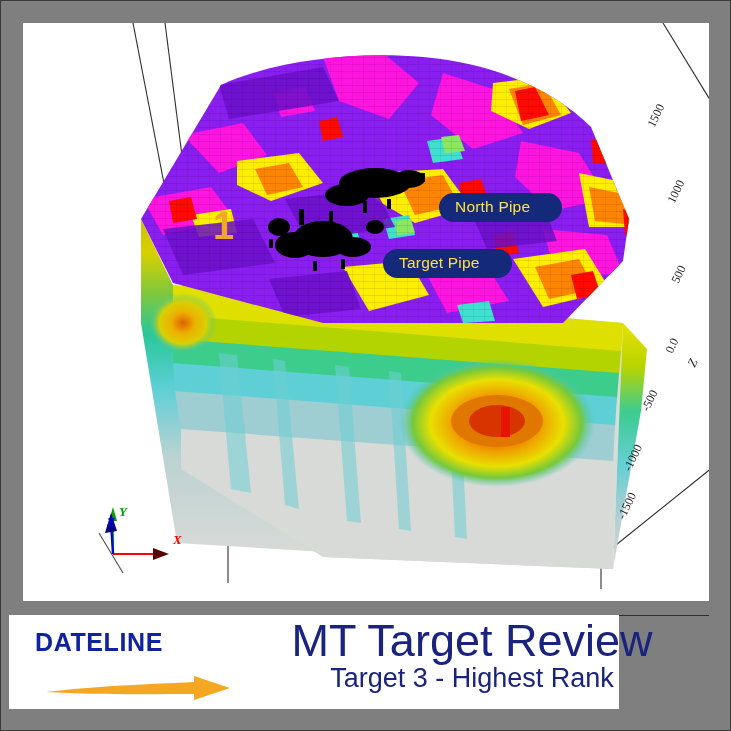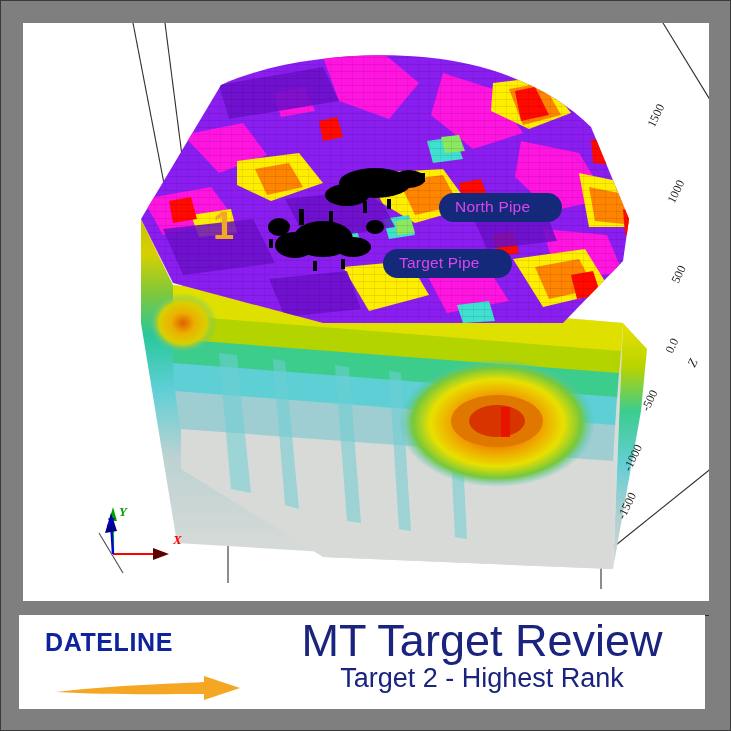--- a/index.html
+++ b/index.html
@@ -10,21 +10,21 @@
   .slide{position:relative;width:731px;height:731px;box-sizing:border-box;
          border:1px solid #3a3a3a;background:#7f7f7f;overflow:hidden;}
 
   
   .figure-area{position:absolute;left:22px;top:22px;width:686px;height:578px;
                background:#ffffff;overflow:hidden;}
 
   .figure-svg{position:absolute;left:0;top:0;width:686px;height:578px;}
 
   
-  .pipe-label{position:absolute;background:#14297a;color:#d946ef;
+  .pipe-label{position:absolute;background:#14297a;color:#fde047;
               border-radius:22px;padding:6px 32px 7px 16px;
               font-size:15.5px;font-weight:400;letter-spacing:.2px;
               white-space:nowrap;line-height:1;
               font-family:"Liberation Sans","DejaVu Sans",sans-serif;}
   #north-pipe{left:416px;top:170px;}
   #south-pipe{left:360px;top:226px;}
 
   
   .target-num{position:absolute;left:190px;top:184px;
               color:#f0a72a;font-size:38px;font-weight:700;line-height:1;
@@ -37,21 +37,21 @@
   .axis-name{position:absolute;font-size:13px;color:#1a1a1a;
              font-family:"Liberation Serif","DejaVu Serif",serif;
              font-style:italic;}
 
   
   .triad{position:absolute;left:60px;top:474px;width:120px;height:90px;}
   .triad-lbl{position:absolute;font-size:13px;font-weight:700;font-style:italic;
              font-family:"Liberation Serif","DejaVu Serif",serif;}
 
   
-  .footer{position:absolute;left:18px;top:614px;width:686px;height:94px;
+  .footer{position:absolute;left:8px;top:614px;width:610px;height:94px;
           background:#ffffff;}
   .footer-sep{position:absolute;left:22px;top:600px;width:686px;height:14px;
               background:#7f7f7f;border-bottom:1px solid #2f2f2f;}
   .brand{position:absolute;left:26px;top:14px;width:220px;}
   .brand-l1,.brand-l2{color:#10239e;font-weight:700;letter-spacing:.6px;
                       font-size:25px;line-height:27px;
                       font-family:"Liberation Sans","DejaVu Sans",sans-serif;}
   .brand-arrow{position:absolute;left:35px;top:60px;width:190px;height:26px;}
 
   .title-block{position:absolute;left:240px;top:6px;width:446px;text-align:center;}
@@ -288,17 +288,17 @@
 
     <div class="brand">
       <div class="brand-l1">DATELINE</div>
     </div>
     <svg class="brand-arrow" viewBox="0 0 190 26">
       <path d="M2,17 C50,11 110,9 150,7 L150,1 L186,13 L150,25 L150,19 C110,19 52,20 2,17 Z" fill="#f5a623"></path>
     </svg>
 
     <div class="title-block">
       <div class="title-main">MT Target Review</div>
-      <div class="title-sub">Target 2 - Highest Rank</div>
+      <div class="title-sub">Target 3 - Highest Rank</div>
     </div>
   </div>
 
 </div>
 
 </body></html>

